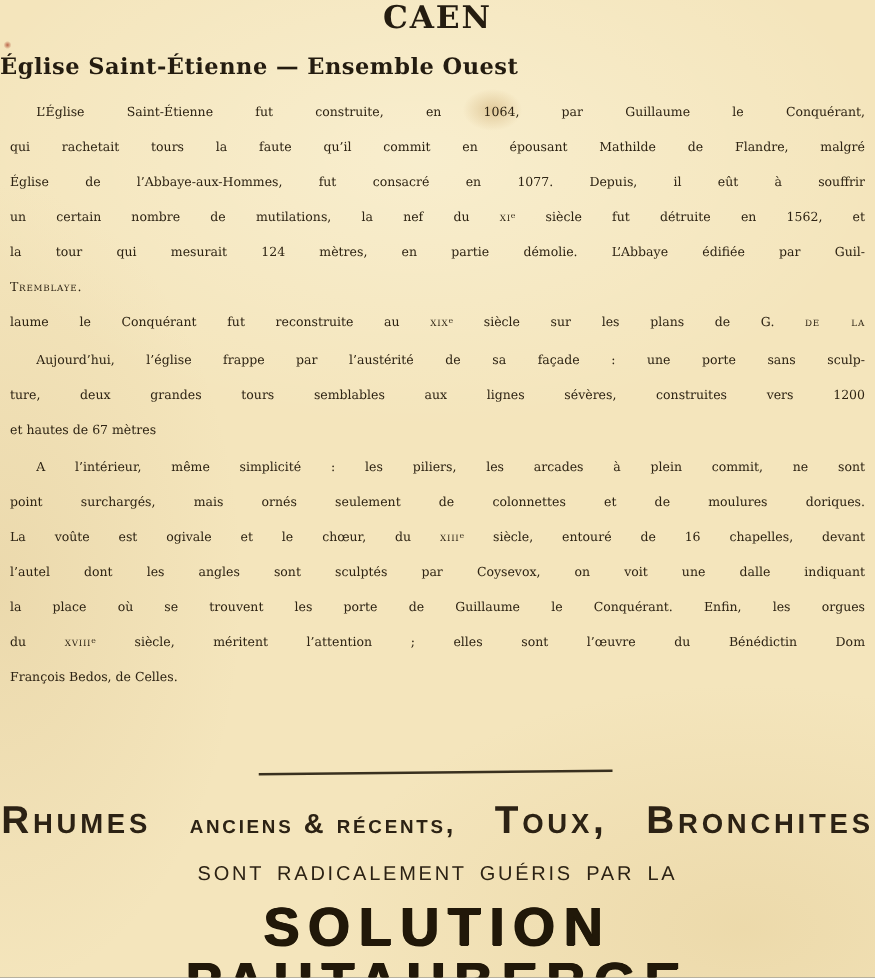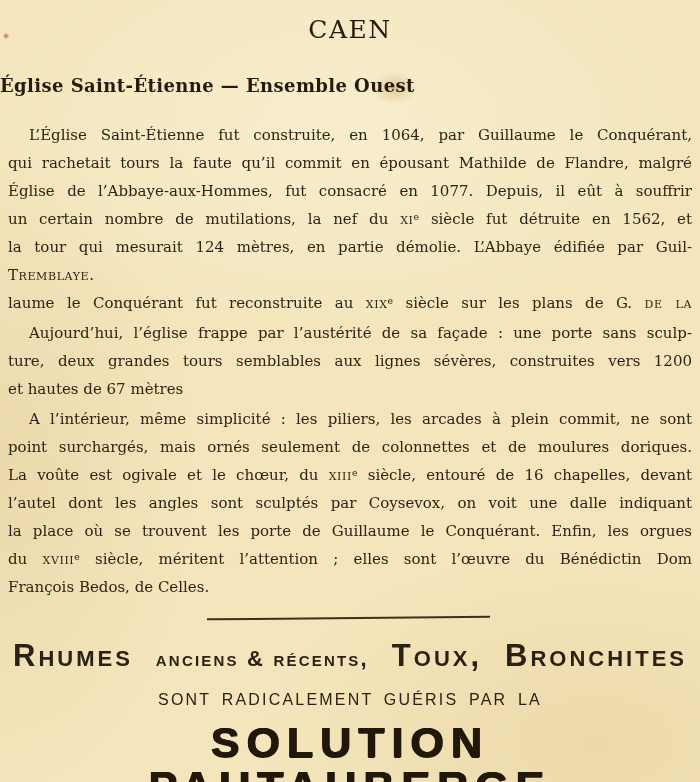--- a/index.html
+++ b/index.html
@@ -12,37 +12,37 @@
     background:
       radial-gradient(ellipse 34px 24px at 394px 88px, rgba(176,124,46,.30), rgba(176,124,46,0) 70%),
       radial-gradient(ellipse 4px 4px at 6px 36px, rgba(168,60,36,.75), rgba(168,60,36,0) 80%),
       radial-gradient(ellipse 520px 300px at 48% 16%, rgba(255,251,232,.40), rgba(255,251,232,0) 72%),
       radial-gradient(ellipse 480px 280px at 85% 95%, rgba(210,178,110,.22), rgba(210,178,110,0) 70%),
       radial-gradient(ellipse 300px 500px at 0% 60%, rgba(190,156,92,.16), rgba(190,156,92,0) 65%),
       #f4e5bc;
     font-family:"DejaVu Serif", serif;
   }
   .title{
-    margin:16px;padding-top:1px;
+    margin:0;padding-top:1px;
     text-align:center;
     font-size:25px;line-height:26px;
-    font-weight:normal;letter-spacing:1.5px;
+    font-weight:bold;letter-spacing:1.5px;
     color:#241c10;
   }
   .subtitle{
     margin:0;padding-top:17px;
     text-align:left;
     font-size:18px;line-height:20px;
     font-weight:bold;letter-spacing:.4px;
     color:#241c10;
   }
   .text-block{
-    margin-top:25px;
+    margin-top:13px;
     padding:0 8px;
-    font-size:15px;
+    font-size:10px;
   }
   .para{margin:0 0 2px 0;}
   .line{
     line-height:28px;height:28px;
     text-align:justify;
     text-align-last:justify;
     white-space:nowrap;
   }
   .line.indent{text-indent:21px;}
   .line.end{text-align-last:left;}
@@ -54,21 +54,21 @@
     background:#39301f;
     transform:rotate(-.55deg);
   }
   .ad{
     position:absolute;left:0;top:638px;width:700px;
     font-family:"Liberation Sans", sans-serif;
     color:#2c2214;
   }
   .ad-headline{
     display:flex;align-items:baseline;justify-content:space-between;
-    padding:0 13px;
+    padding:0 1px;
     font-weight:bold;
     font-variant:small-caps;
   }
   .seg-lg{font-size:31px;letter-spacing:3px;}
   .seg-sm{font-size:22px;letter-spacing:2.2px;}
   .ad-subheadline{
     margin-top:17px;
     text-align:center;
     font-size:16px;font-weight:normal;
     letter-spacing:2.2px;

